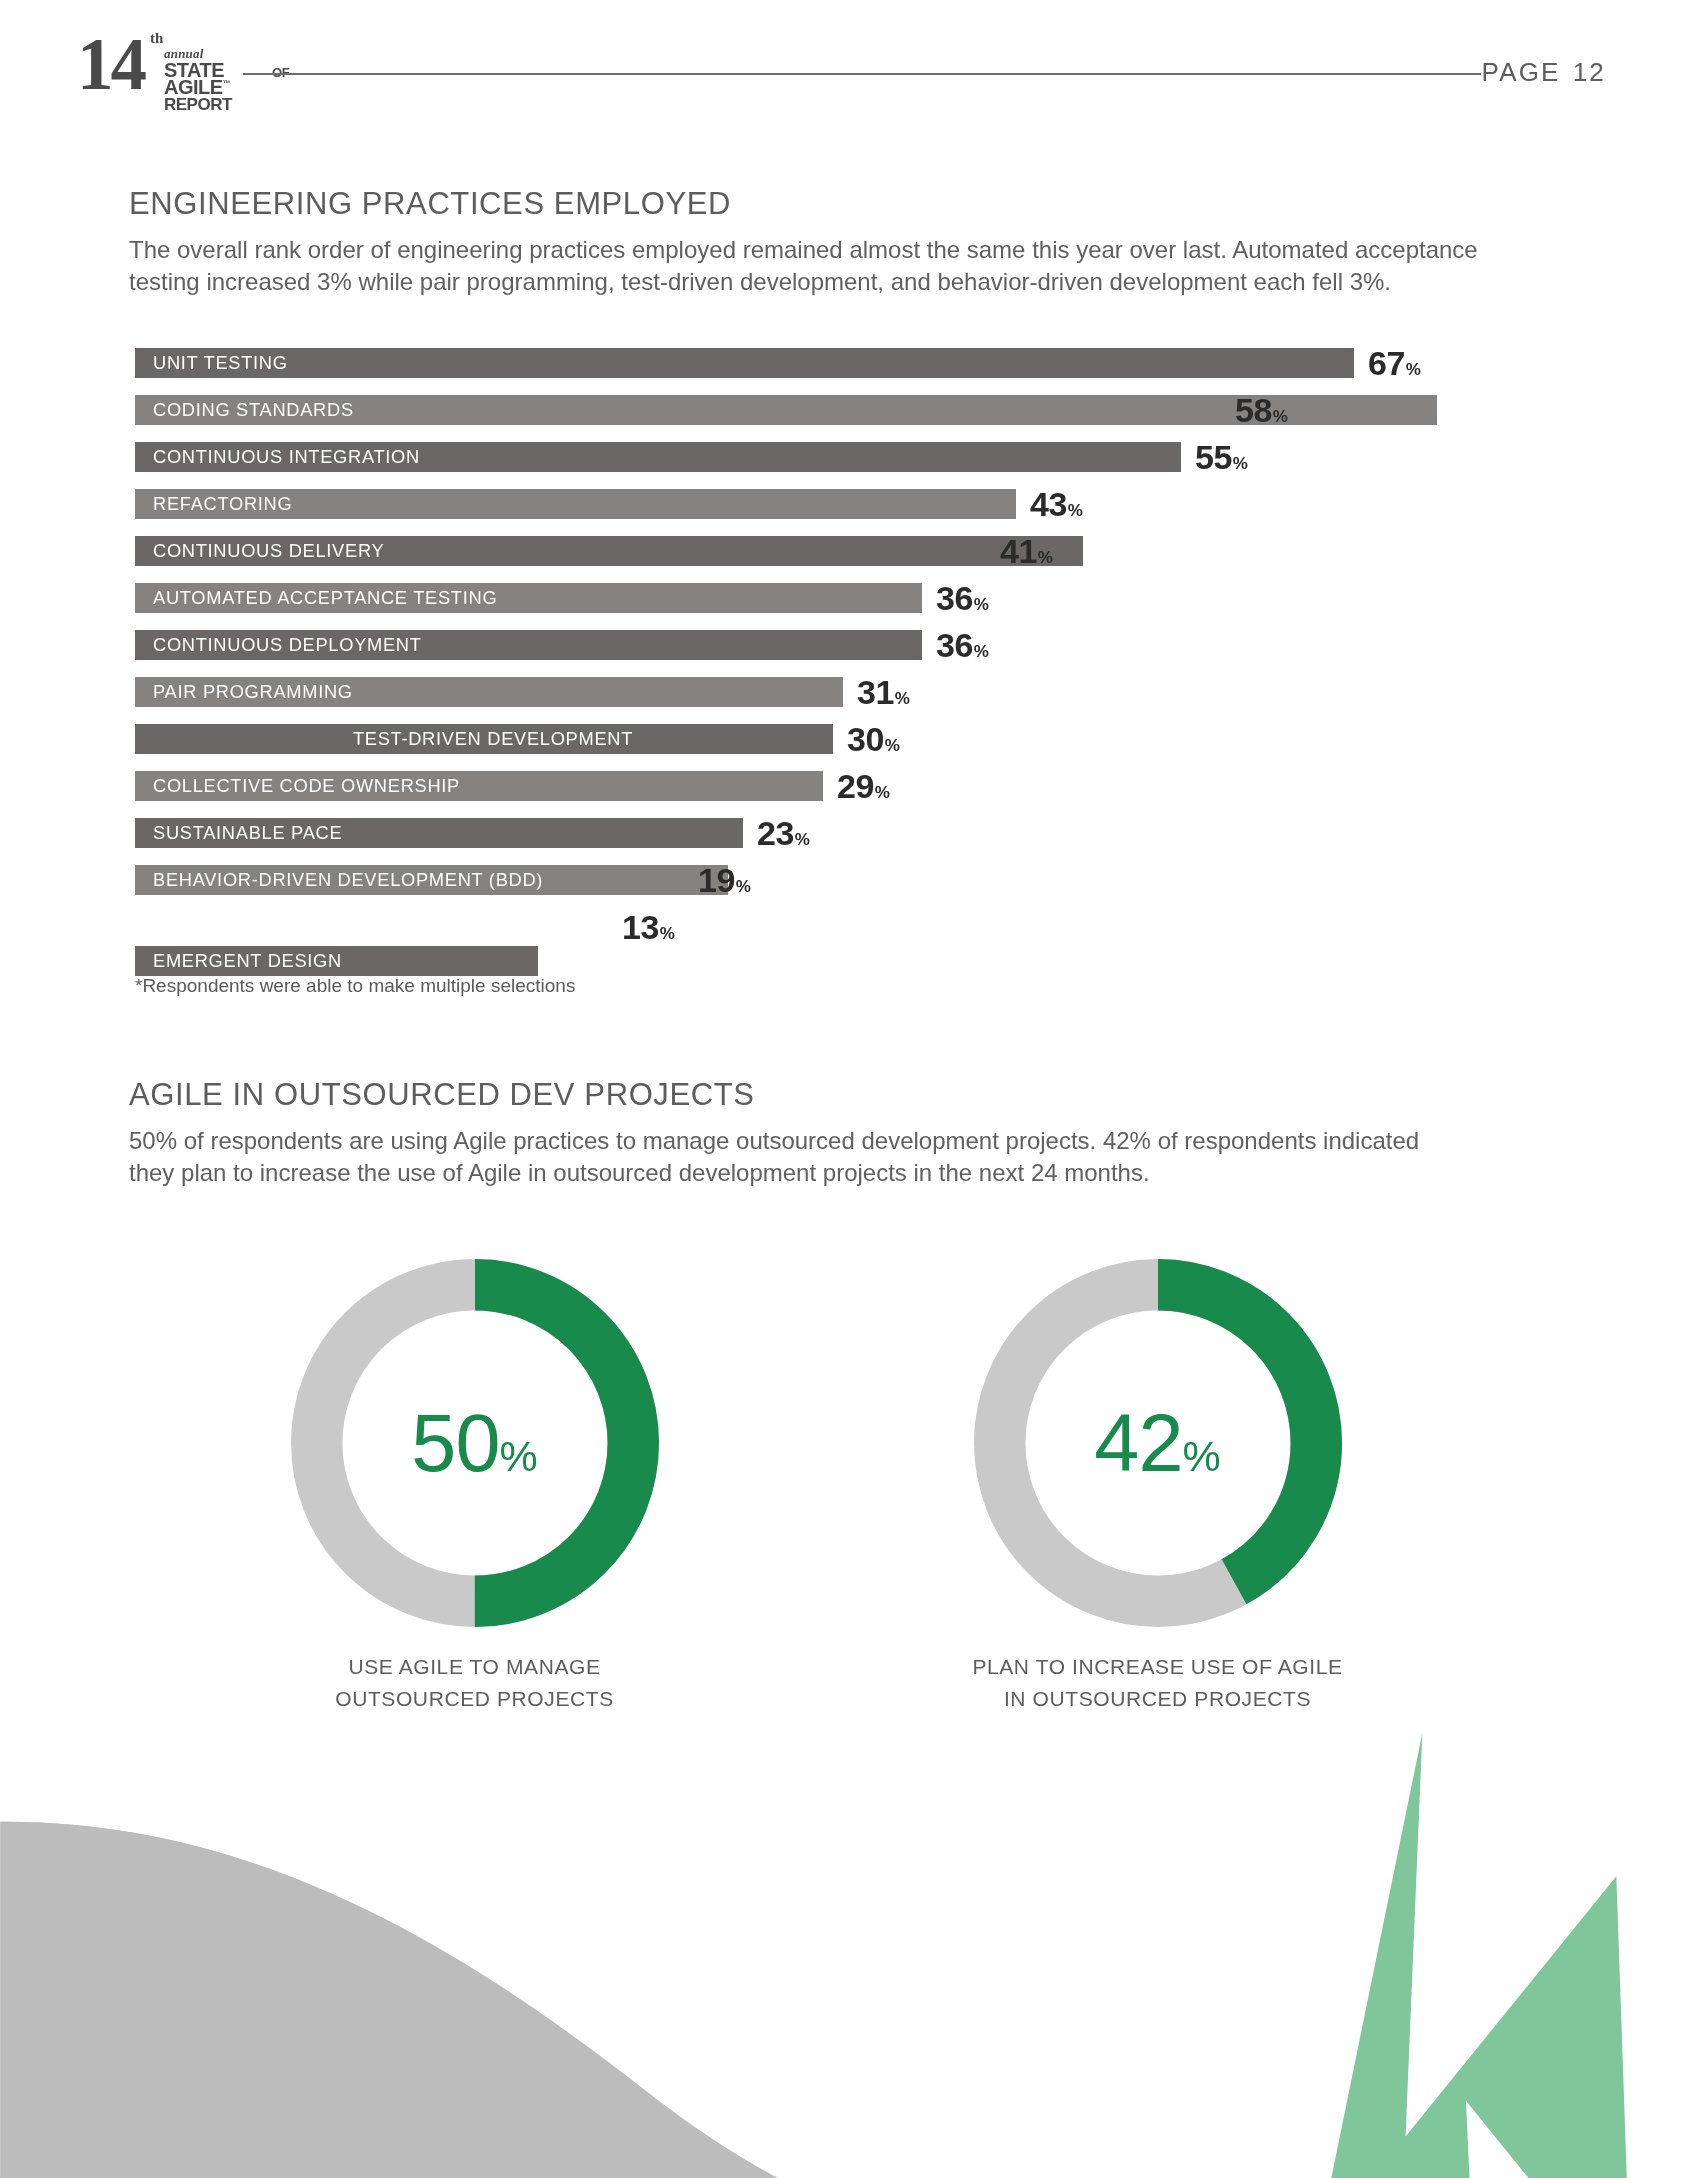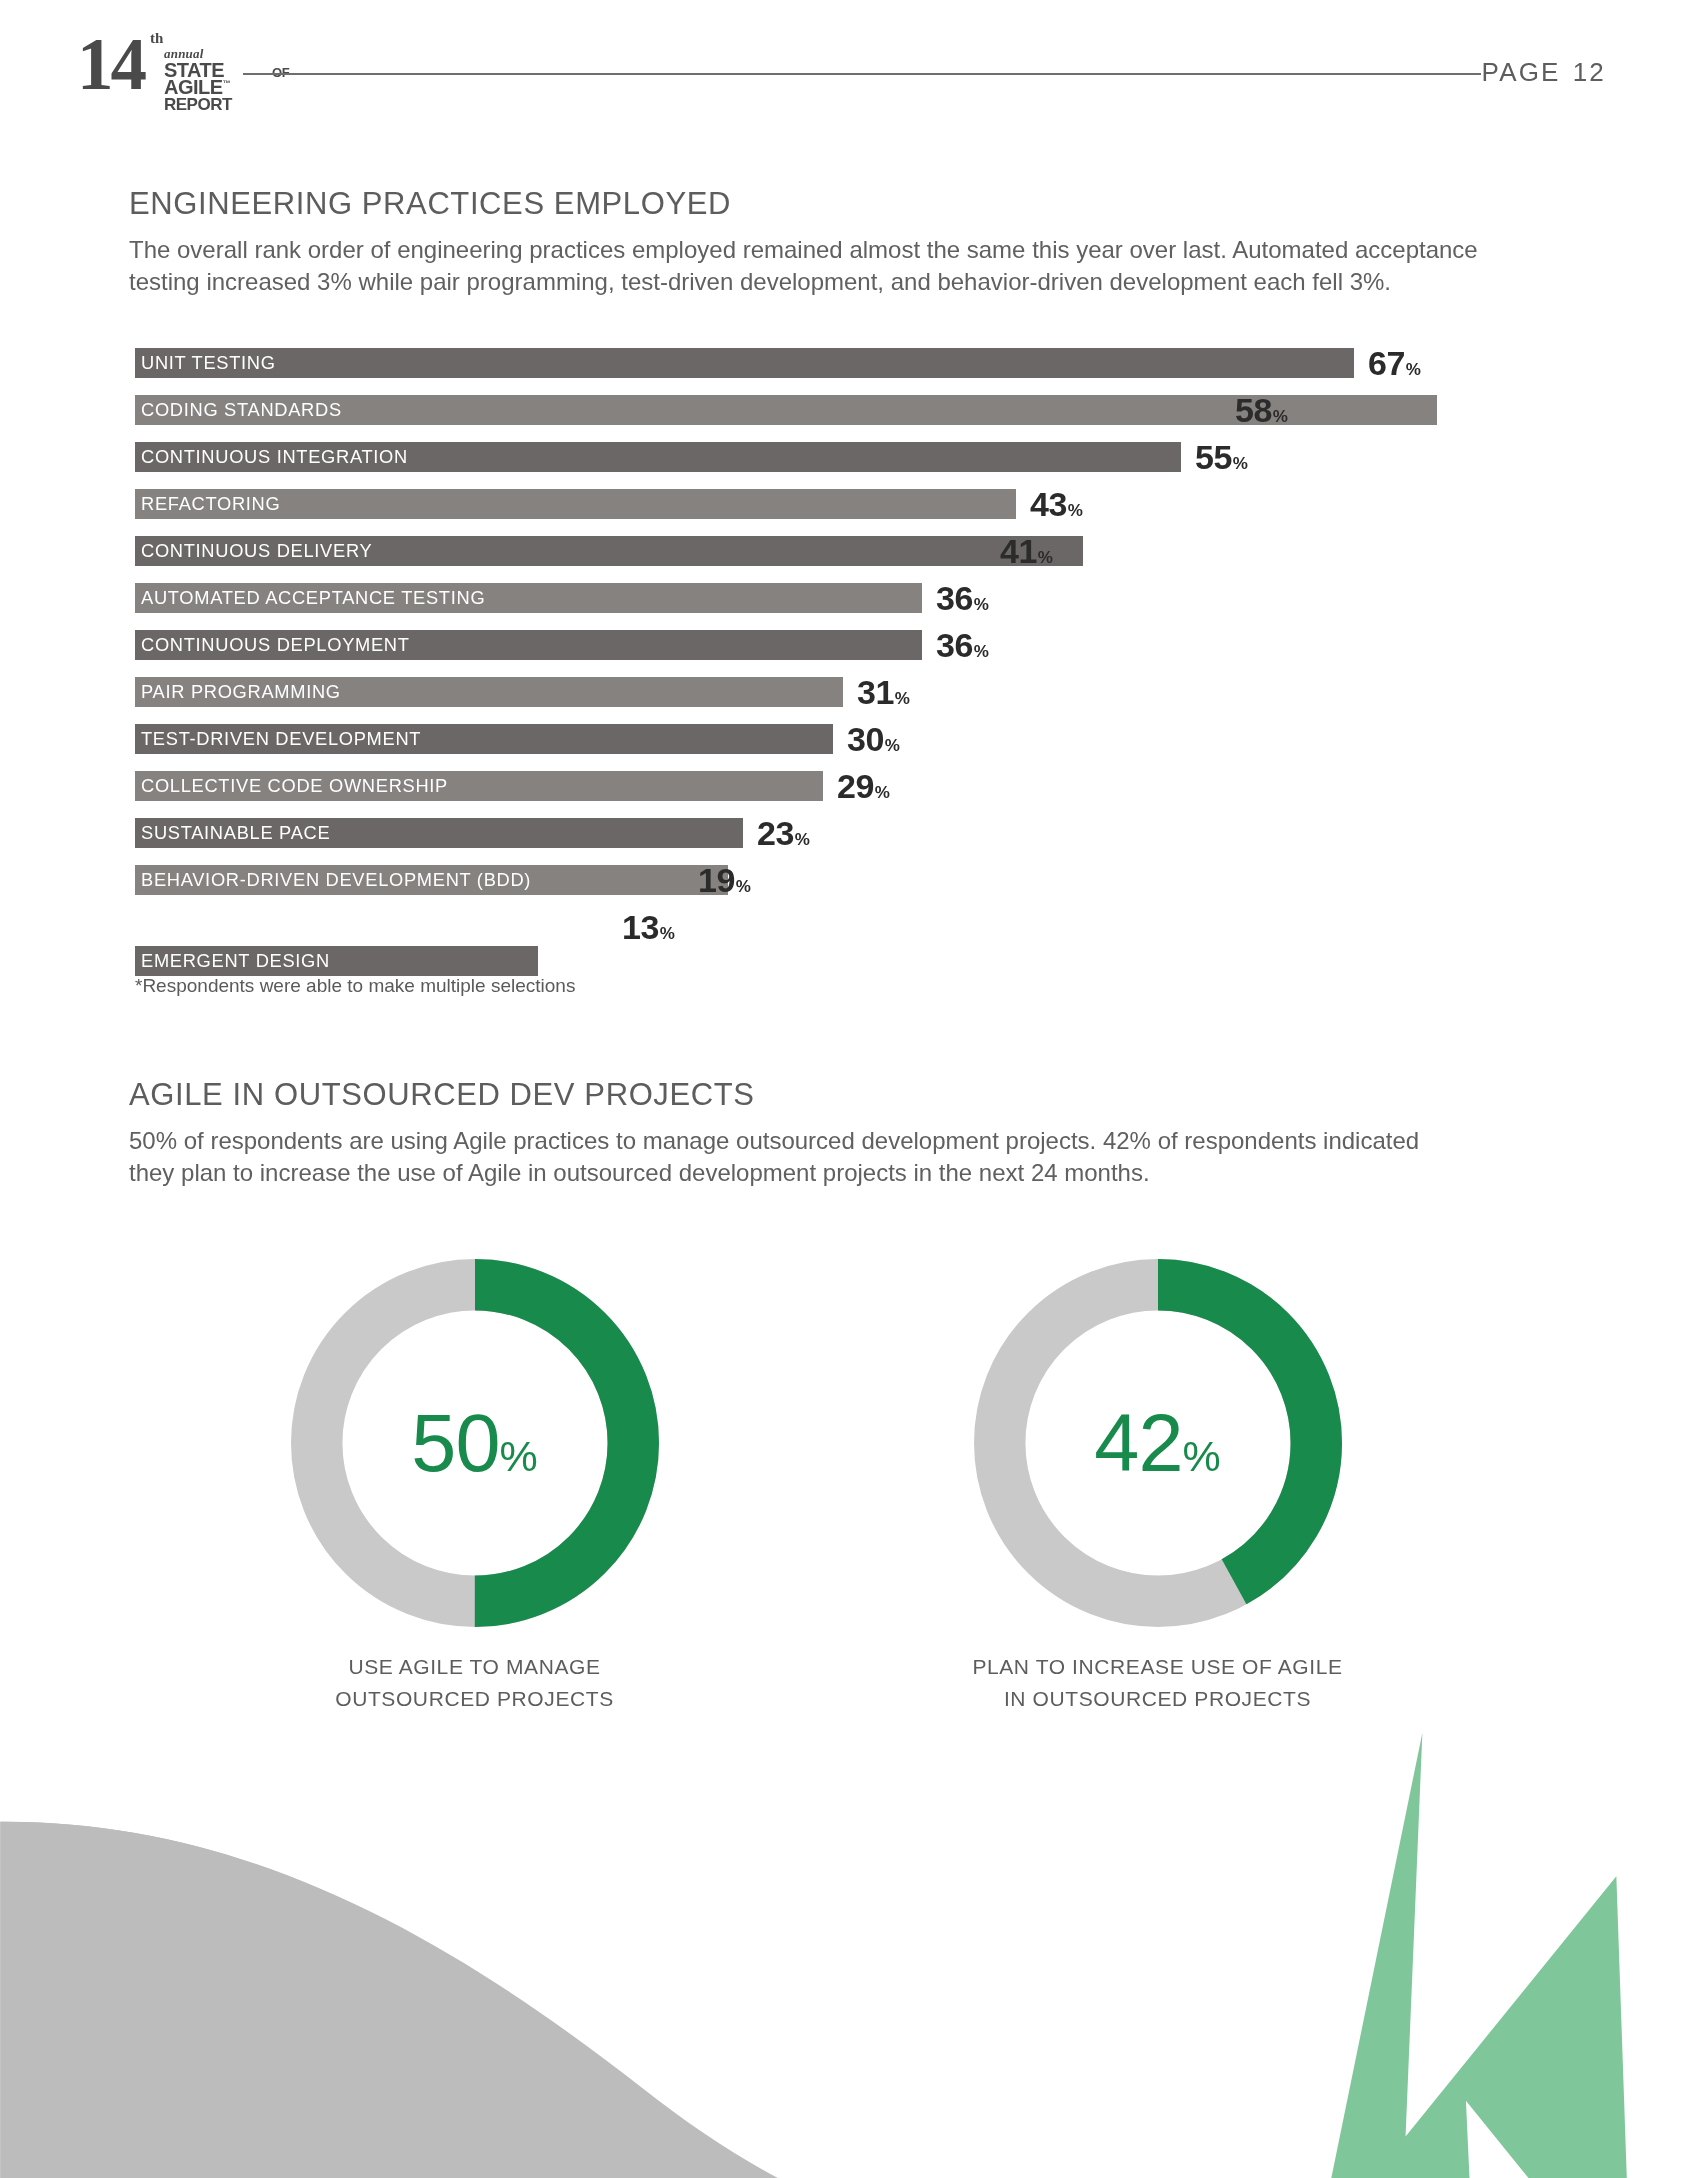--- a/index.html
+++ b/index.html
@@ -140,21 +140,21 @@
     box-sizing: border-box;
     display: flex;
     align-items: center;
   }
   .bar.dark  { background: #6b6767; }
   .bar.light { background: #858280; }
   .bar-label {
     color: #ffffff;
     font-size: 18.3px;
     letter-spacing: 0.7px;
-    padding-left: 6px;
+    padding-left: 18px;
     white-space: nowrap;
   }
   .bar-value {
     position: absolute;
     top: -4px;
     font-weight: 700;
     color: #2b2b2b;
     font-size: 34px;
     letter-spacing: -0.5px;
     white-space: nowrap;
@@ -303,21 +303,21 @@
       </div>
       <div class="bar-value" style="left: 801px;"><span>36</span><span class="pct">%</span></div>
     </div>
     <div class="bar-row">
       <div class="bar light" style="width: 708px;">
         <span class="bar-label">PAIR PROGRAMMING</span>
       </div>
       <div class="bar-value" style="left: 722px;"><span>31</span><span class="pct">%</span></div>
     </div>
     <div class="bar-row">
-      <div class="bar dark" style="width: 698px;">
+      <div class="bar dark" style="width: 698px; justify-content: center;">
         <span class="bar-label">TEST-DRIVEN DEVELOPMENT</span>
       </div>
       <div class="bar-value" style="left: 712px;"><span>30</span><span class="pct">%</span></div>
     </div>
     <div class="bar-row">
       <div class="bar light" style="width: 688px;">
         <span class="bar-label">COLLECTIVE CODE OWNERSHIP</span>
       </div>
       <div class="bar-value" style="left: 702px;"><span>29</span><span class="pct">%</span></div>
     </div>

